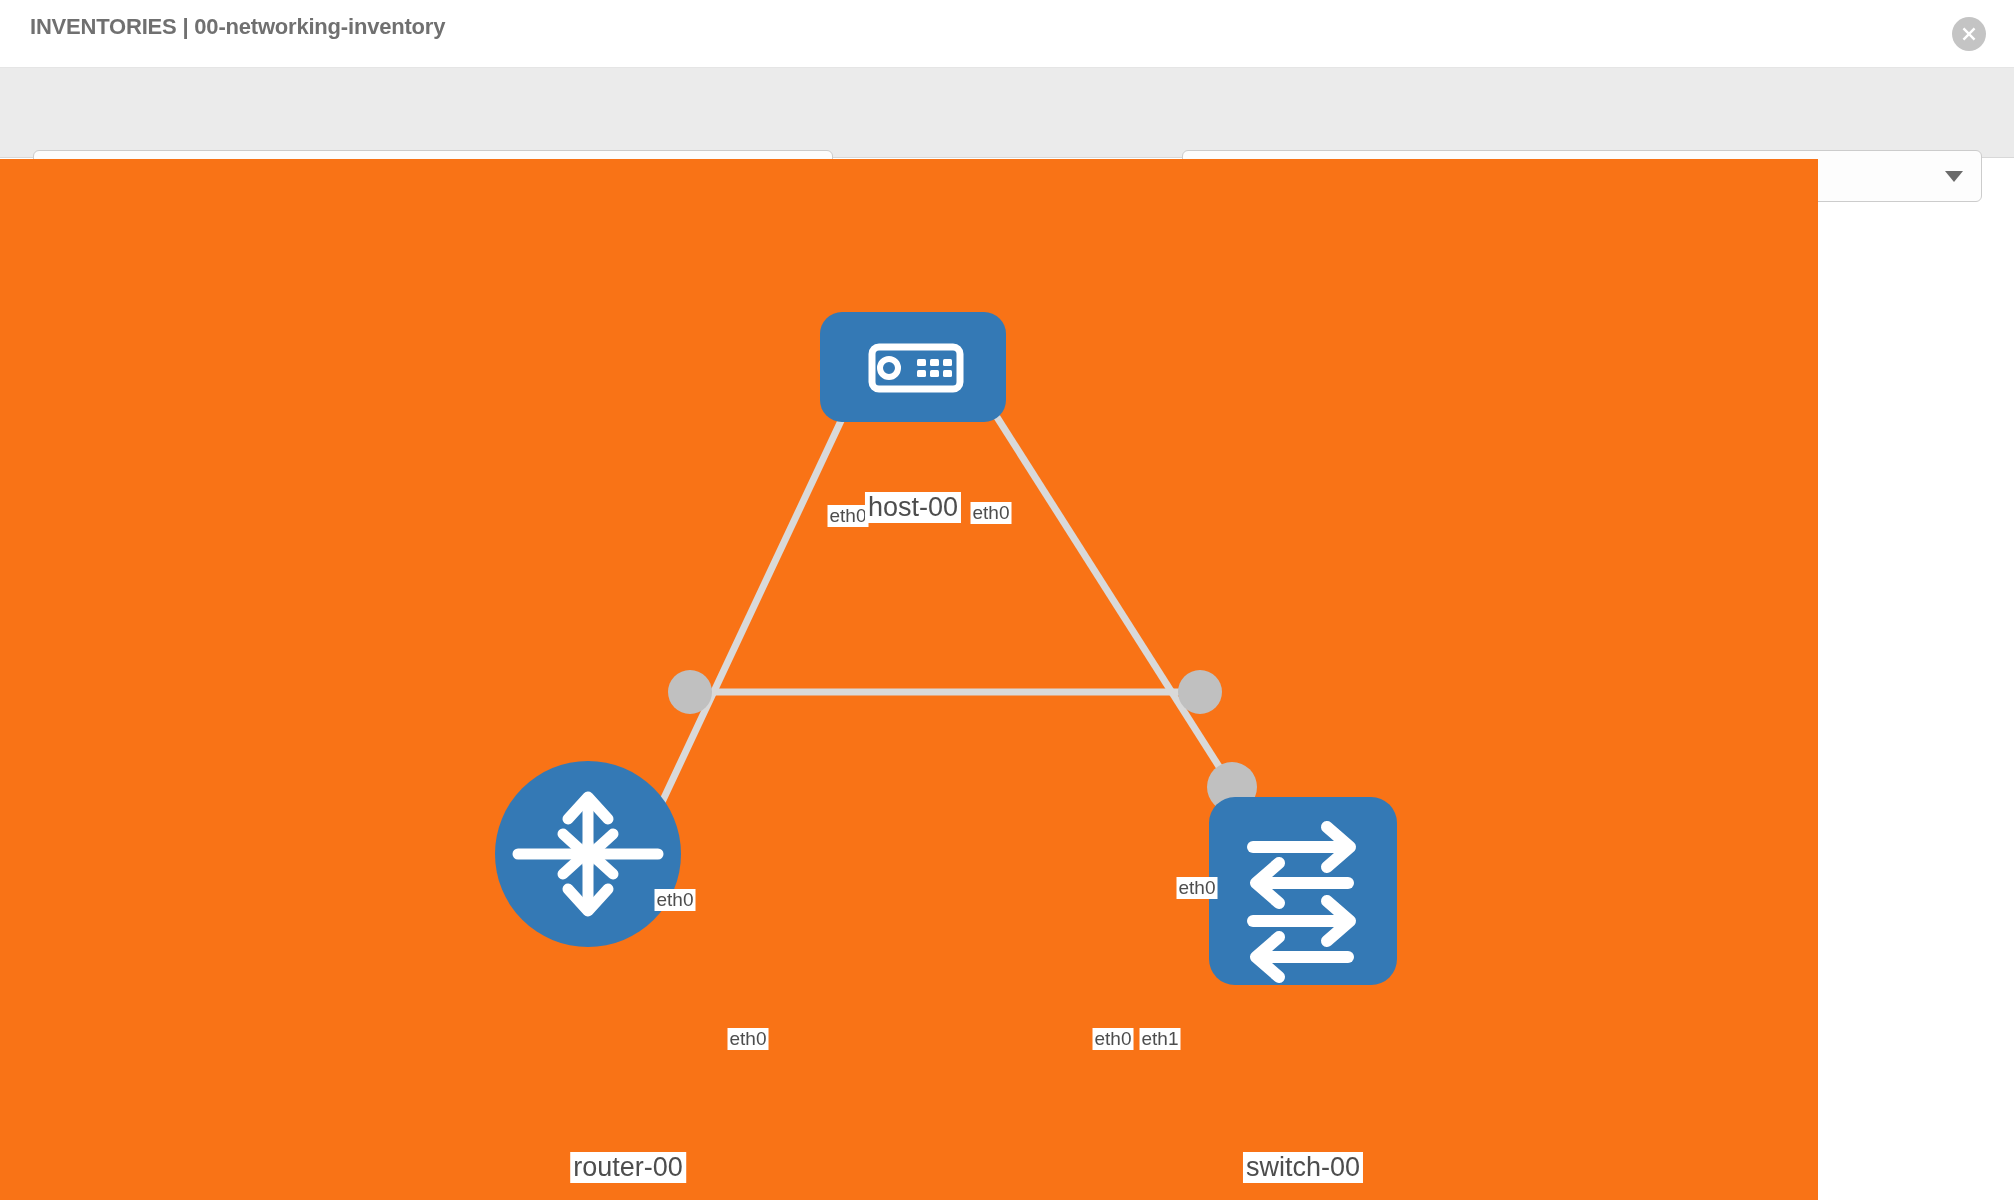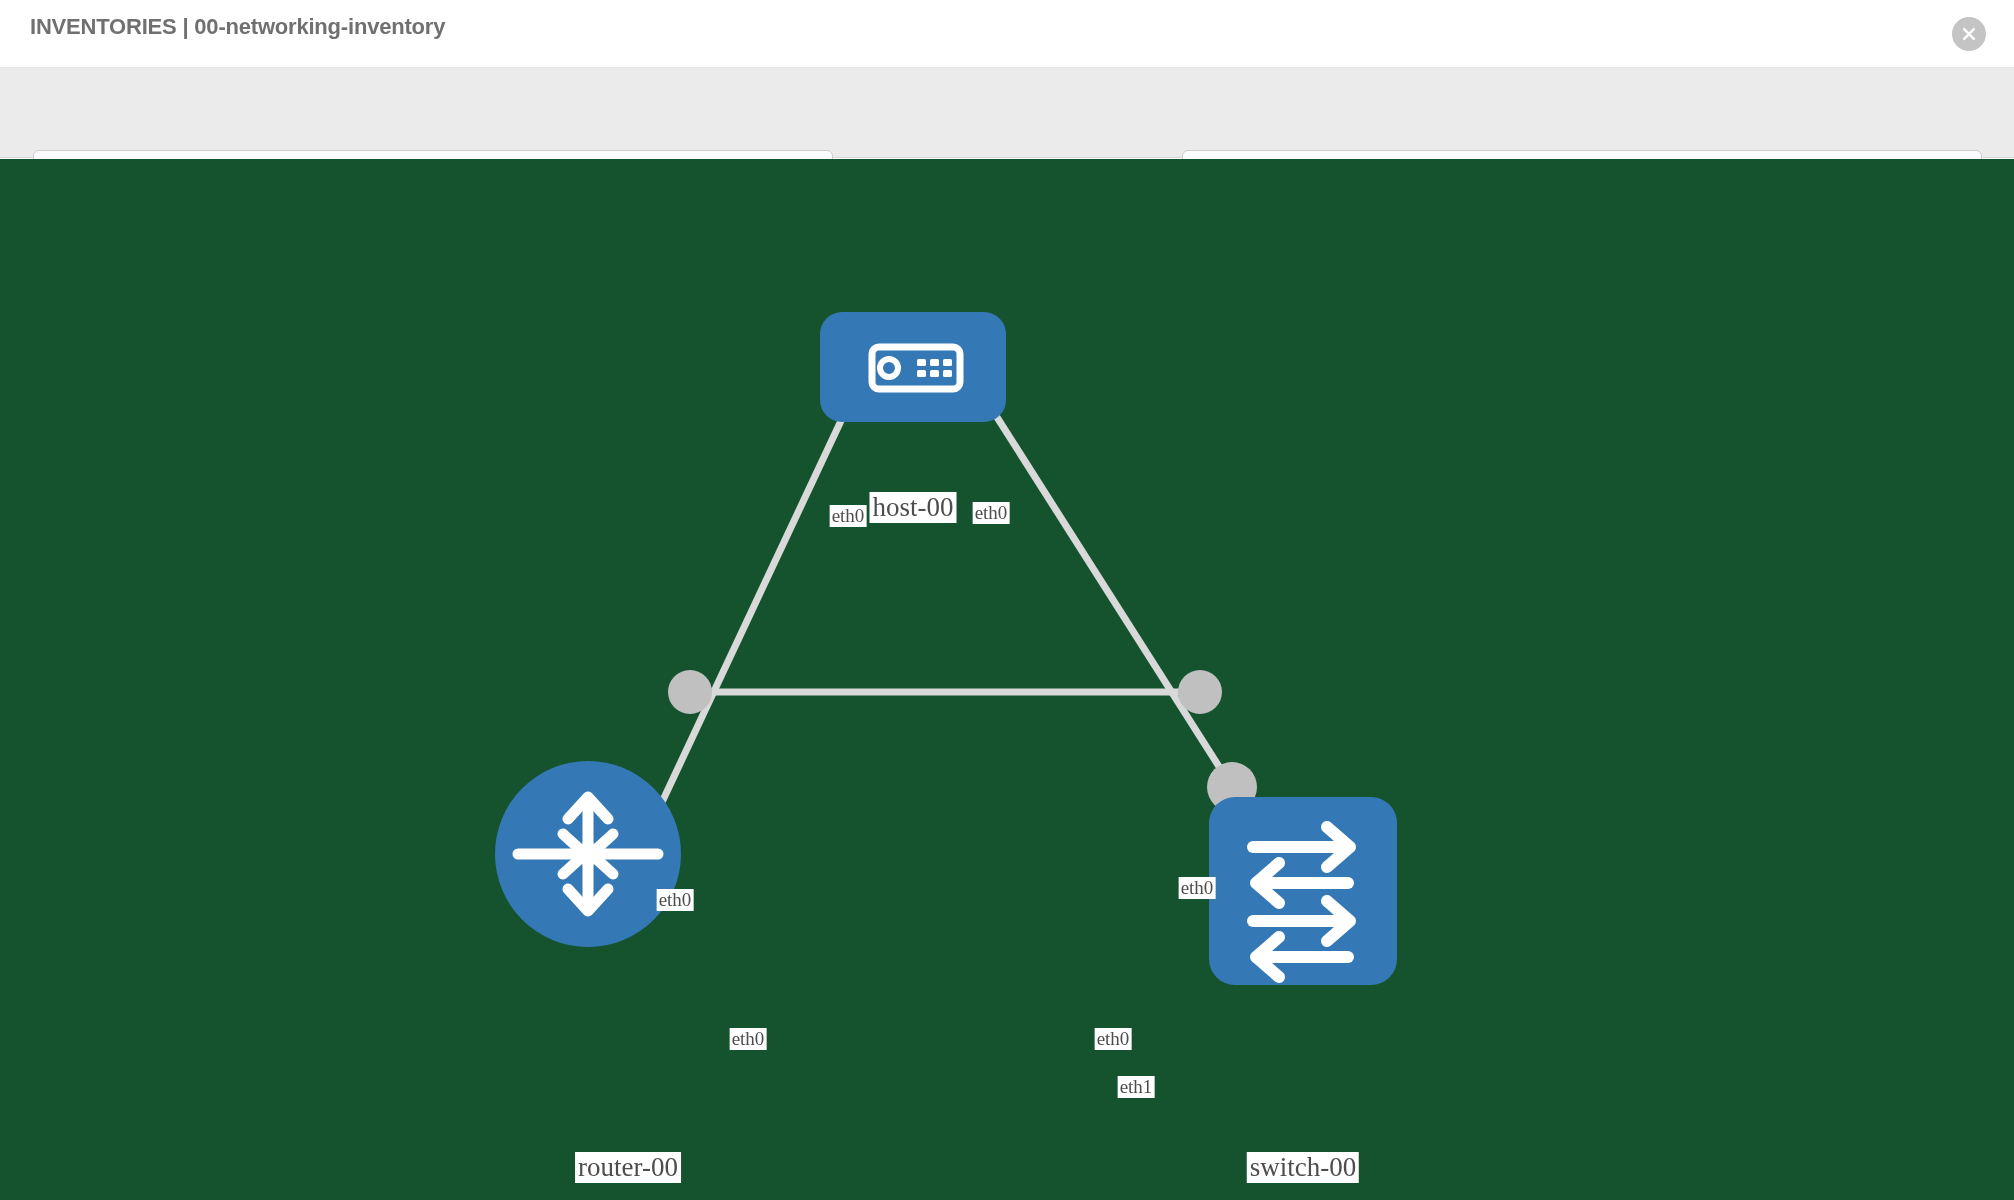--- a/index.html
+++ b/index.html
@@ -91,24 +91,23 @@
     cursor: pointer;
     color: #7e8792;
   }
   #wrench-btn { left: 1043px; }
   #key-btn    { left: 1115px; }
 
   
   .canvas {
     position: absolute;
     left: 0; top: 159px;
-    width: 2014px; height: 1041px;
-    background: #14532d;
+    width: 1818px; height: 1041px;
+    background: #f97316;
     overflow: hidden;
-    font-family: Liberation Serif, serif;
   }
   .topology-svg {
     position: absolute;
     left: 0; top: 0;
     width: 2014px; height: 1041px;
   }
 
   
   .node-label {
     position: absolute;
@@ -260,20 +259,20 @@
     <div class="iface-label" style="left:991px; top:343px;">eth0</div>
 
     <div class="iface-label" style="left:675px; top:730px;">eth0</div>
 
     <div class="iface-label" style="left:1197px; top:718px;">eth0</div>
 
     <div class="iface-label" style="left:748px; top:869px;">eth0</div>
 
     <div class="iface-label" style="left:1113px; top:869px;">eth0</div>
 
-    <div class="iface-label" style="left:1136px; top:869px;margin-top:48px;">eth1</div>
+    <div class="iface-label" style="left:1160px; top:869px;">eth1</div>
 
     <div class="node-label" style="left:588px; top:993px;margin-left:40px;">router-00</div>
 
     <div class="node-label" style="left:1303px; top:993px;text-align:center;">switch-00</div>
 
   </div>
 </div>
 
 </body></html>

